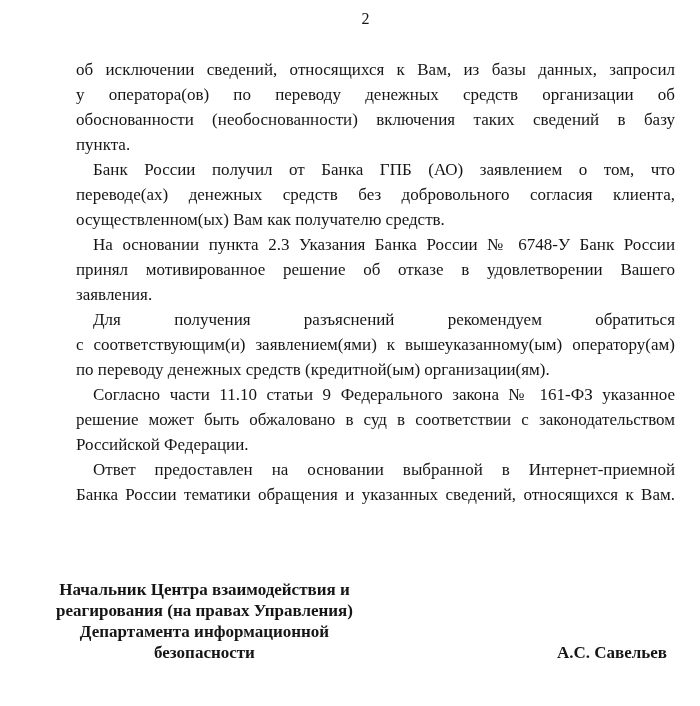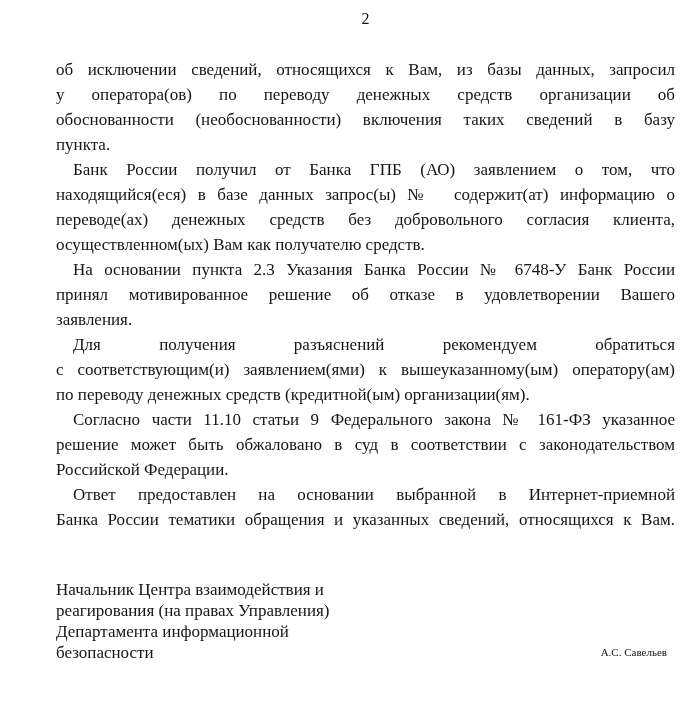--- a/index.html
+++ b/index.html
@@ -28,63 +28,65 @@
     width: 619px;
   }
   .para { margin: 0; }
   .ln {
     font-size: 17px;
     line-height: 25px;
     height: 25px;
     text-align: justify;
     text-align-last: justify;
     white-space: normal;
+    margin-left: 20px;
   }
   .ln-first { text-indent: 17px; }
   .ln-last { text-align: left; text-align-last: left; }
   .signature-block {
     position: absolute;
     top: 579px;
     left: 56px;
     width: 619px;
     display: flex;
     justify-content: space-between;
     align-items: flex-end;
   }
   .sig-ln {
     font-size: 17px;
     line-height: 21px;
-    text-align: left;
+    text-align: center;
+    font-weight: bold;
   }
   .sig-name {
-    font-size: 11px;
+    font-size: 17px;
     line-height: 21px;
     padding-right: 8px;
     white-space: nowrap;
+    font-weight: bold;
   }
 </style>
 </head>
 <body>
 
 <div class="page">
 
   <div class="page-number">2</div>
 
   <div class="letter-body">
 
     <div class="para">
       <div class="ln">об исключении сведений, относящихся к Вам, из базы данных, запросил</div>
       <div class="ln">у оператора(ов) по переводу денежных средств организации об</div>
       <div class="ln">обоснованности (необоснованности) включения таких сведений в базу</div>
       <div class="ln ln-last">пункта.</div>
     </div>
 
     <div class="para">
       <div class="ln ln-first">Банк России получил от Банка ГПБ (АО) заявлением о том, что</div>
-      <div class="ln">находящийся(еся) в базе данных запрос(ы) №&nbsp; содержит(ат) информацию о</div>
       <div class="ln">переводе(ах) денежных средств без добровольного согласия клиента,</div>
       <div class="ln ln-last">осуществленном(ых) Вам как получателю средств.</div>
     </div>
 
     <div class="para">
       <div class="ln ln-first">На основании пункта 2.3 Указания Банка России № 6748-У Банк России</div>
       <div class="ln">принял мотивированное решение об отказе в удовлетворении Вашего</div>
       <div class="ln ln-last">заявления.</div>
     </div>
 

